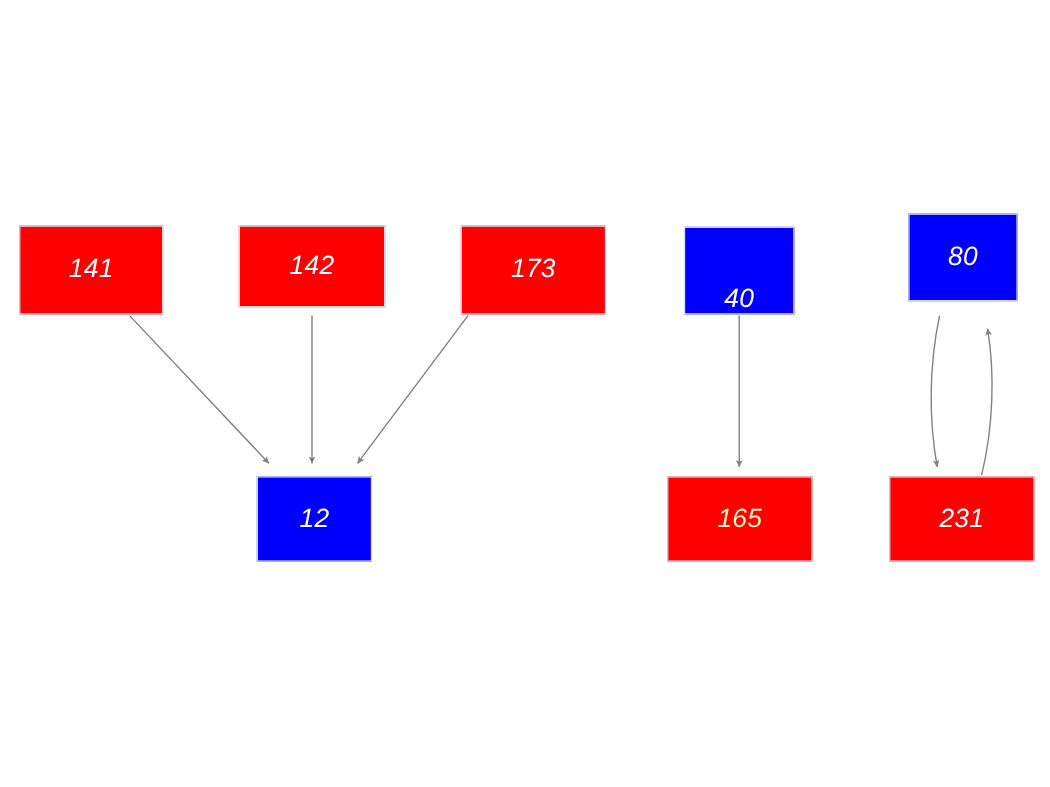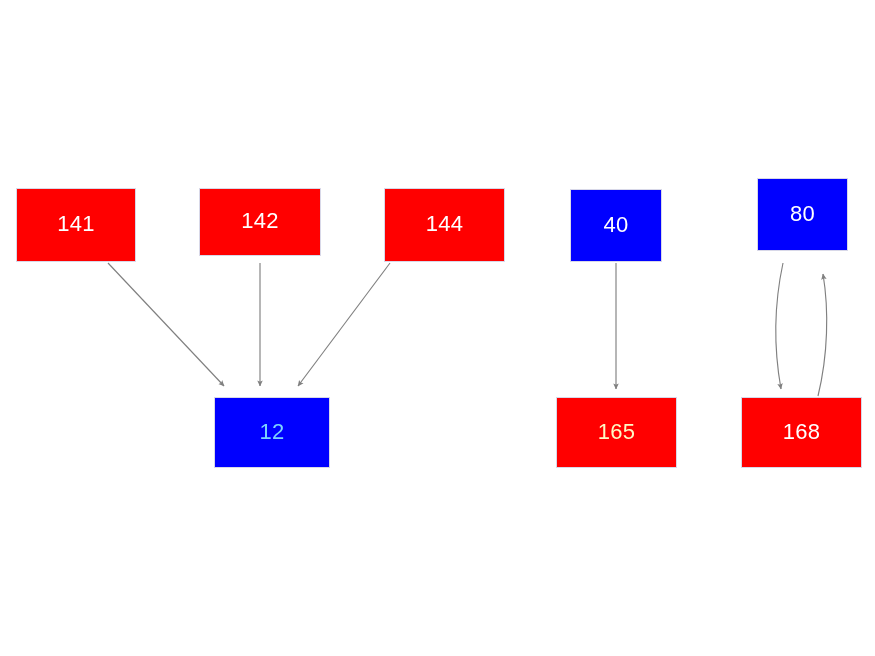--- a/index.html
+++ b/index.html
@@ -10,20 +10,21 @@
   }
   body {
     font-family: "Liberation Sans", "DejaVu Sans", sans-serif;
   }
   #canvas {
     position: relative;
     width: 875px;
     height: 656px;
     background: #ffffff;
     overflow: hidden;
+    font-style: italic;
   }
   #edge-layer {
     position: absolute;
     left: 0;
     top: 0;
     width: 875px;
     height: 656px;
     pointer-events: none;
   }
   .node {
@@ -68,32 +69,32 @@
   </svg>
 
   <div id="nodes-group">
       <div class="node" style="left: 16px; top: 188px; width: 120px; height: 74px; background: rgb(255, 0, 0); border-color: rgb(216, 216, 232); color: rgb(255, 255, 255);">
         <span class="node-label">141</span>
       </div>
       <div class="node" style="left: 199px; top: 188px; width: 122px; height: 68px; background: rgb(255, 0, 0); border-color: rgb(216, 216, 232); color: rgb(255, 255, 255);">
         <span class="node-label">142</span>
       </div>
       <div class="node" style="left: 384px; top: 188px; width: 121px; height: 74px; background: rgb(255, 0, 0); border-color: rgb(216, 216, 232); color: rgb(255, 255, 255);">
-        <span class="node-label">144</span>
+        <span class="node-label">173</span>
       </div>
-      <div class="node" style="left: 214px; top: 397px; width: 116px; height: 71px; background: rgb(0, 0, 255); border-color: rgb(216, 216, 232); color: #7dd3fc;">
+      <div class="node" style="left: 214px; top: 397px; width: 96px; height: 71px; background: rgb(0, 0, 255); border-color: rgb(216, 216, 232); color: #ffffff;">
         <span class="node-label">12</span>
       </div>
-      <div class="node" style="left: 570px; top: 189px; width: 92px; height: 73px; background: rgb(0, 0, 255); border-color: rgb(216, 216, 232); color: rgb(255, 255, 255);">
+      <div class="node" style="left: 570px; top: 189px; width: 92px; height: 73px; background: rgb(0, 0, 255); border-color: rgb(216, 216, 232); color: rgb(255, 255, 255); align-items: flex-end;">
         <span class="node-label">40</span>
       </div>
       <div class="node" style="left: 556px; top: 397px; width: 121px; height: 71px; background: rgb(255, 0, 0); border-color: rgb(216, 216, 232); color: #fef9c3;">
         <span class="node-label">165</span>
       </div>
       <div class="node" style="left: 757px; top: 178px; width: 91px; height: 73px; background: rgb(0, 0, 255); border-color: rgb(216, 216, 232); color: rgb(255, 255, 255);">
         <span class="node-label">80</span>
       </div>
       <div class="node" style="left: 741px; top: 397px; width: 121px; height: 71px; background: rgb(255, 0, 0); border-color: rgb(216, 216, 232); color: rgb(255, 255, 255);">
-        <span class="node-label">168</span>
+        <span class="node-label">231</span>
       </div>
     </div>
 
 </div>
 
 </body></html>

